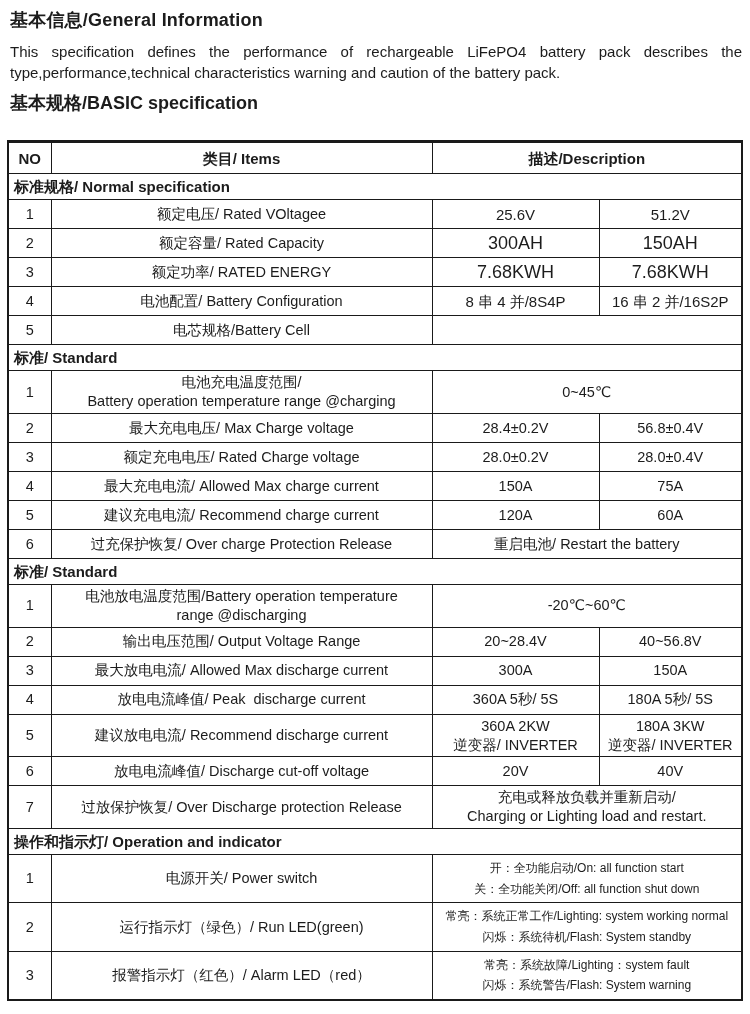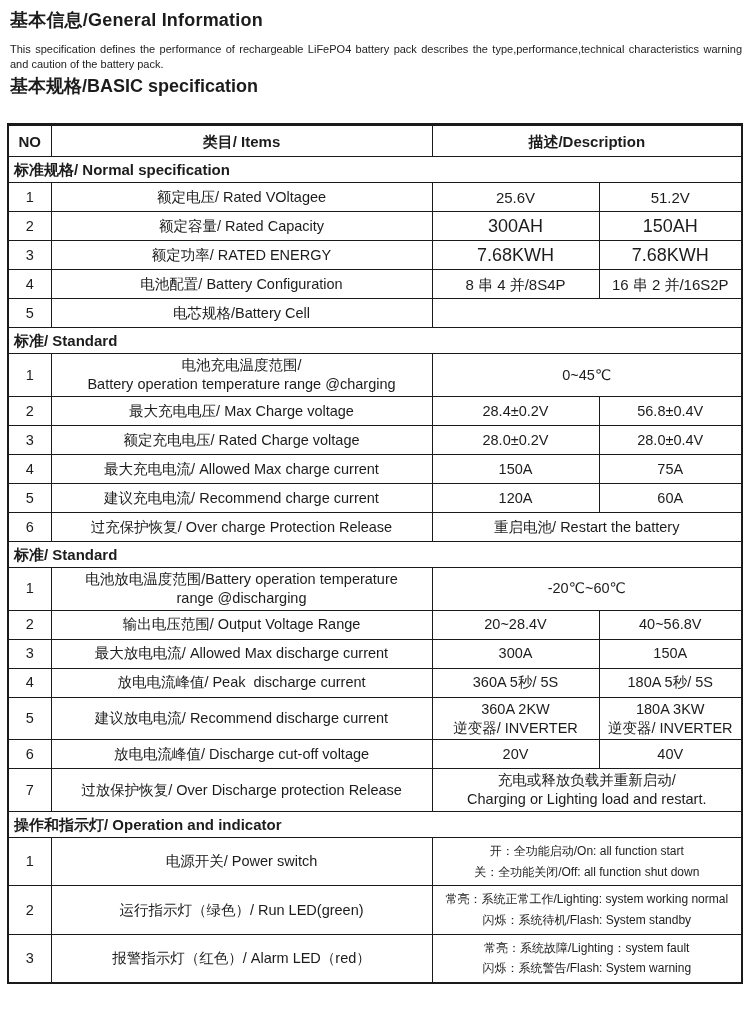--- a/index.html
+++ b/index.html
@@ -11,22 +11,22 @@
     overflow: hidden;
   }
   .page { padding: 5px 8px 0 10px; }
 
   .h-title {
     font-size: 18px; font-weight: bold; letter-spacing: 0.2px;
     margin: 3px 0 10px 0;
   }
   .intro-zh { font-size: 15px; line-height: 1.3; margin-bottom: 9px; }
   .intro-en {
-    font-size: 11px; line-height: 1.38; text-align: justify;
-    margin-bottom: 2px;
+    font-size: 15px; line-height: 1.38; text-align: justify;
+    margin-bottom: 8px;
   }
   .h-title2 { font-size: 18px; font-weight: bold; margin: 0 0 8px 0; }
 
   table.spec {
     border-collapse: collapse;
     width: 734px;
     margin-left: -3px;
     table-layout: fixed;
     border: 2px solid #1a1a1a;
     border-top-width: 3px;

